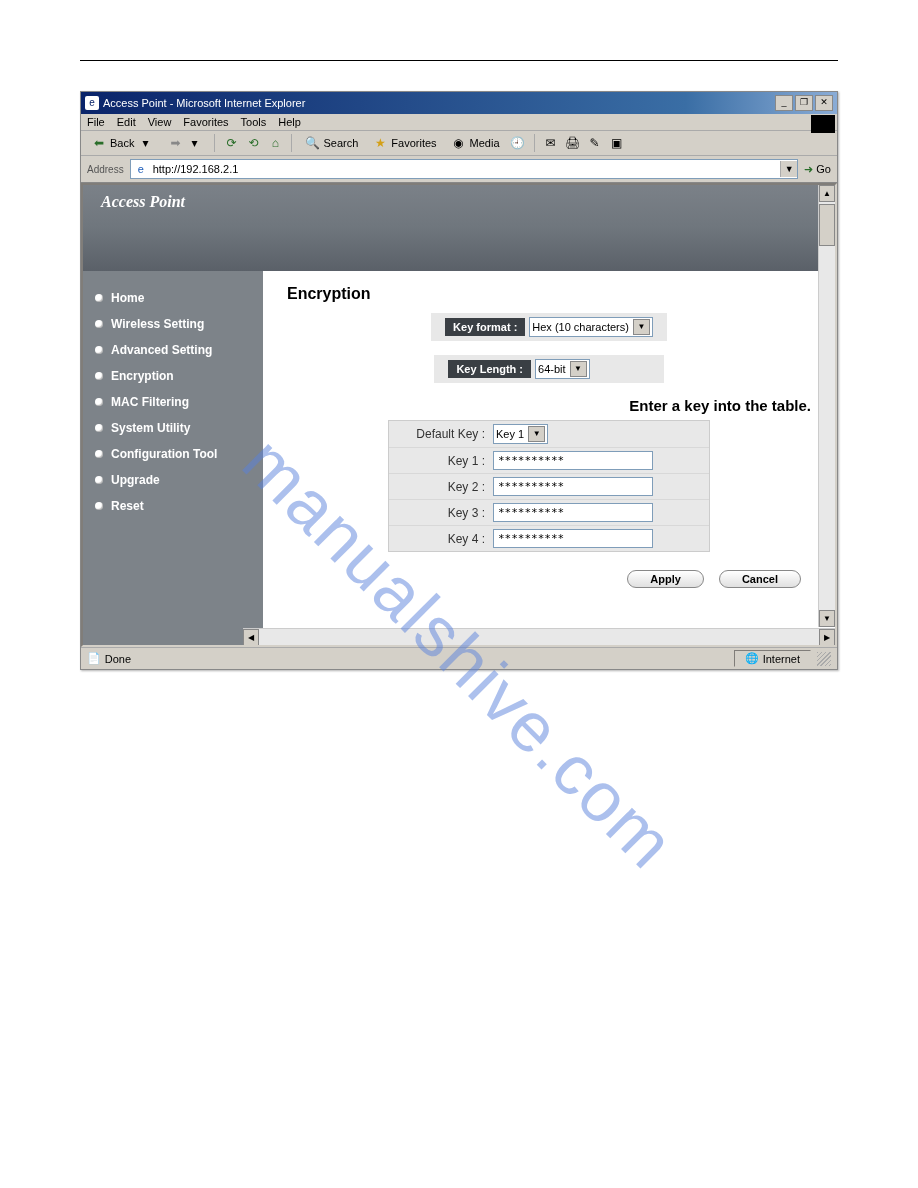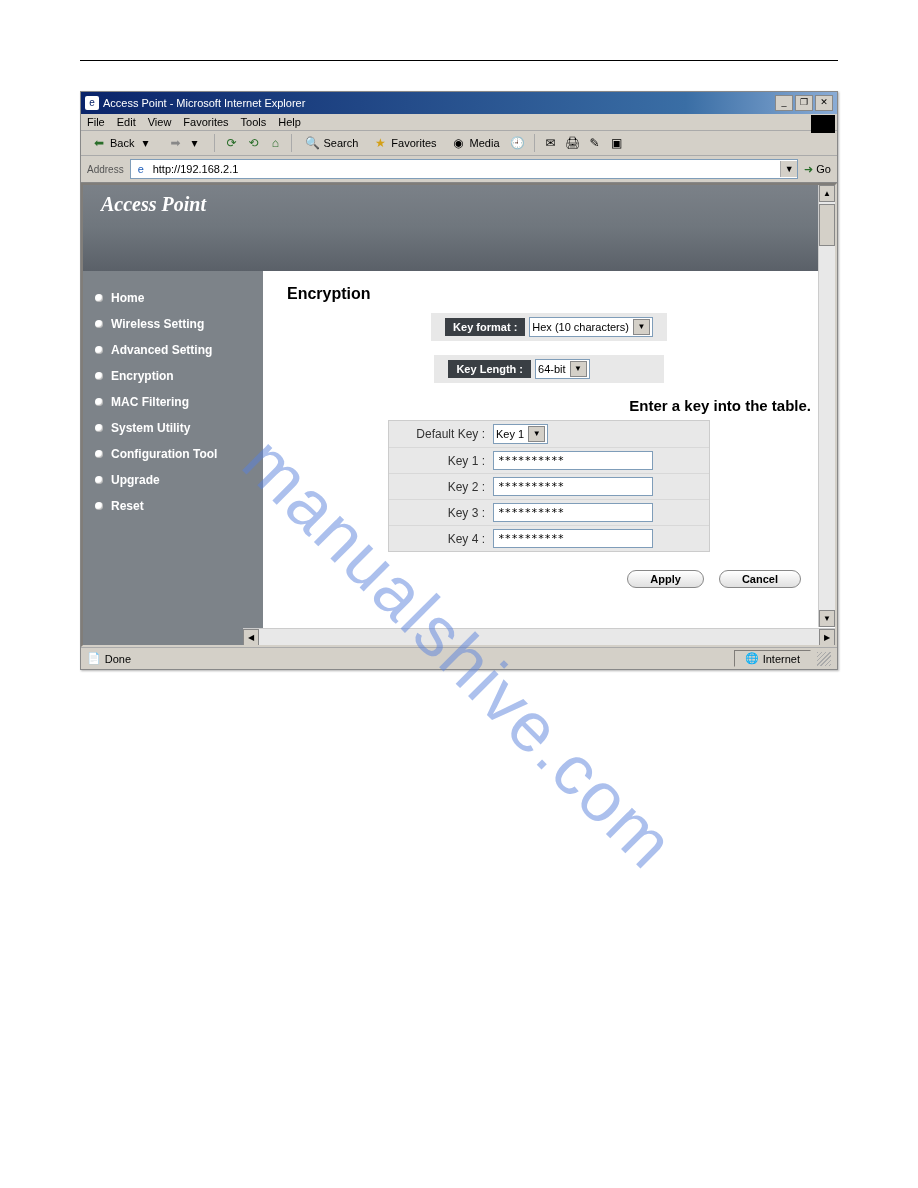--- a/index.html
+++ b/index.html
@@ -133,21 +133,21 @@
     position:relative;
     overflow:hidden;
   }
   .header-band {
     background: linear-gradient(180deg,#7b8188 0%, #6f767d 50%, #5a6068 100%);
     height:70px;
     color:#fff;
     font-family: Georgia, 'Times New Roman', serif;
     font-style: italic;
     font-weight: bold;
-    font-size: 20px;
+    font-size: 16px;
     padding: 8px 18px;
     box-shadow: 0 2px 2px rgba(0,0,0,.3);
   }
   .body-row { display:flex; height:calc(100% - 70px); }
   .sidebar {
     width:160px;
     background:#7d8389;
     padding:14px 10px;
   }
   .sidebar-item {

